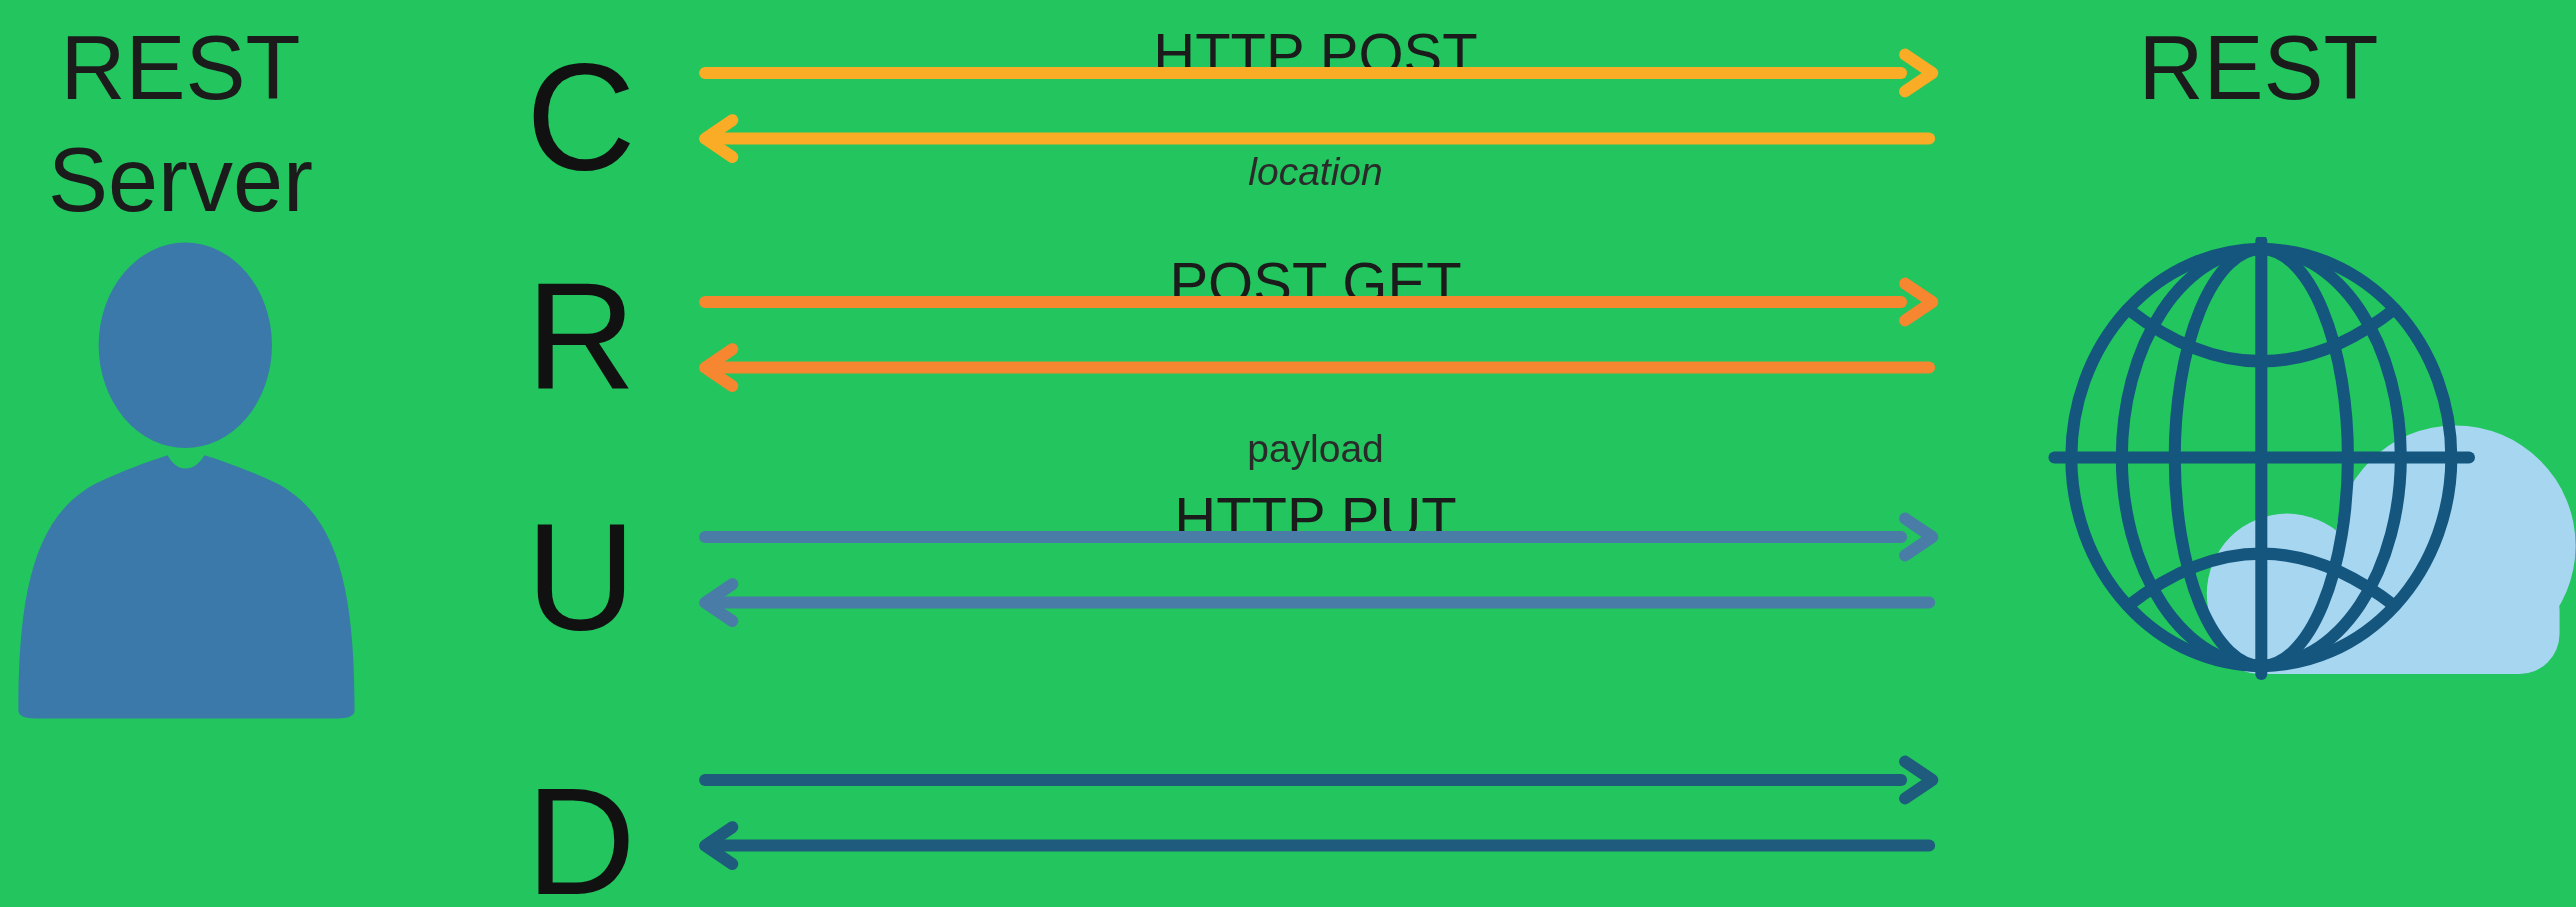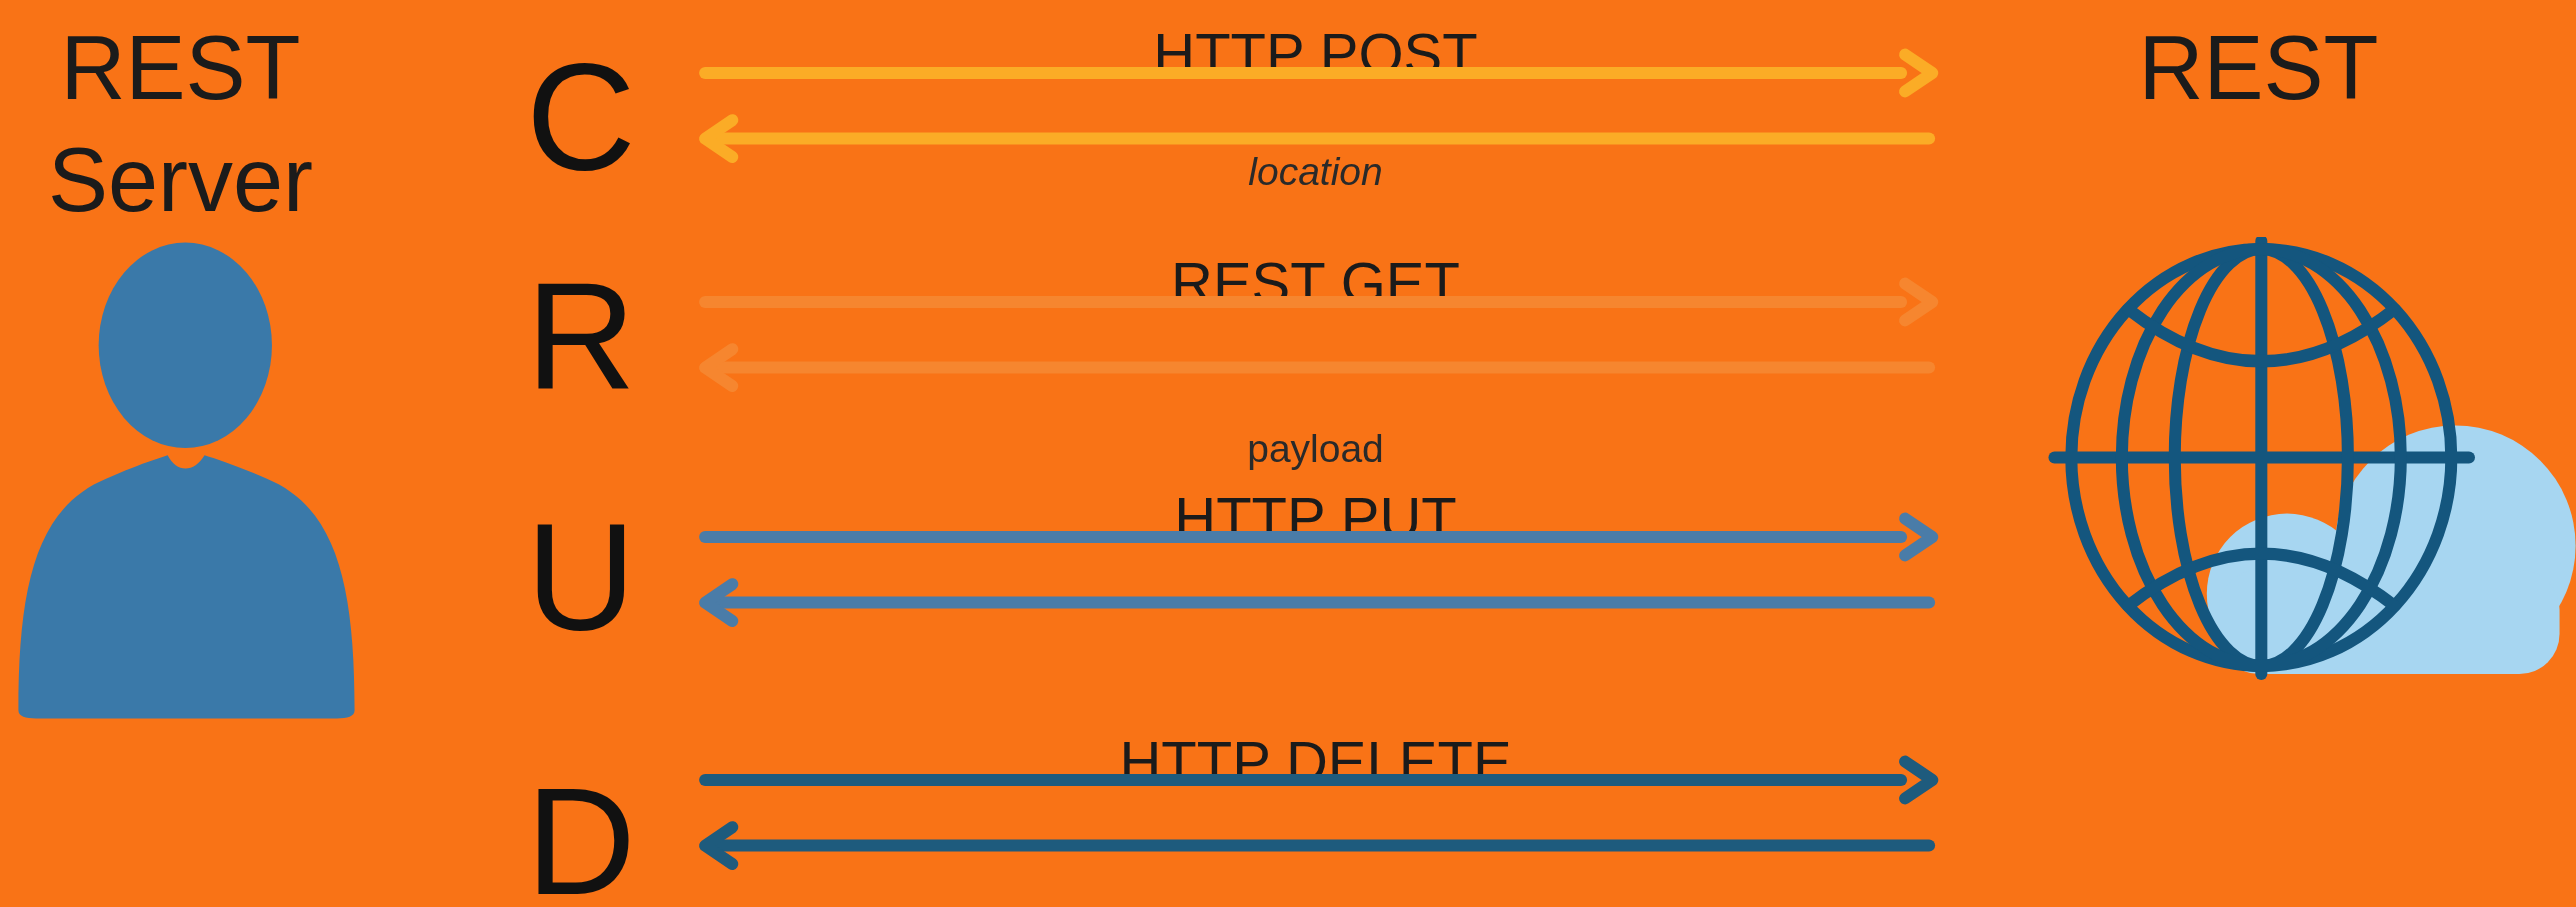--- a/index.html
+++ b/index.html
@@ -1,19 +1,19 @@
 <!DOCTYPE html>
 <html style="font-size:13px"><head>
 <meta charset="utf-8">
 <style>
   html,body{margin:0;padding:0;background:#ffffff;}
   #stage{
     position:relative;
     width:2576px;height:907px;
-    background:#f97316;
+    background:#22c55e;
     font-family:"Liberation Sans","DejaVu Sans",sans-serif;
     color:#1b1b1b;
     overflow:hidden;
   }
   .endpoint-label{
     position:absolute;
     width:321px;
     text-align:center;
     font-size:90px;
     line-height:112px;
@@ -78,21 +78,21 @@
     <g fill="none" stroke-width="15" stroke-linecap="round" stroke-linejoin="round" stroke="#FBAC26">
       <line x1="17" y1="40" x2="1512" y2="40"></line>
       <polyline points="1517,17 1551,40 1517,63"></polyline>
       <line x1="27" y1="122" x2="1547" y2="122"></line>
       <polyline points="51,99 17,122 51,145"></polyline>
     </g>
   </svg>
   <div class="response-label" style="top:148px;font-style:italic;">location</div>
 
   <div class="crud-letter" style="top:256px;">R</div>
-  <div class="method-label" style="top:239px;">REST GET</div>
+  <div class="method-label" style="top:239px;">POST GET</div>
   <svg class="arrows" style="top:270px;" viewBox="0 0 1560 170">
     <g fill="none" stroke-width="15" stroke-linecap="round" stroke-linejoin="round" stroke="#F6862F">
       <line x1="17" y1="40" x2="1512" y2="40"></line>
       <polyline points="1517,17 1551,40 1517,63"></polyline>
       <line x1="27" y1="122" x2="1547" y2="122"></line>
       <polyline points="51,99 17,122 51,145"></polyline>
     </g>
   </svg>
   <div class="response-label" style="top:377px;margin-top:48px;">payload</div>
 
@@ -101,21 +101,20 @@
   <svg class="arrows" style="top:505px;" viewBox="0 0 1560 170">
     <g fill="none" stroke-width="15" stroke-linecap="round" stroke-linejoin="round" stroke="#4A7CA8">
       <line x1="17" y1="40" x2="1512" y2="40"></line>
       <polyline points="1517,17 1551,40 1517,63"></polyline>
       <line x1="27" y1="122" x2="1547" y2="122"></line>
       <polyline points="51,99 17,122 51,145"></polyline>
     </g>
   </svg>
 
   <div class="crud-letter" style="top:761px;">D</div>
-  <div class="method-label" style="top:718px;">HTTP DELETE</div>
   <svg class="arrows" style="top:748px;" viewBox="0 0 1560 170">
     <g fill="none" stroke-width="15" stroke-linecap="round" stroke-linejoin="round" stroke="#1E5B7D">
       <line x1="17" y1="40" x2="1512" y2="40"></line>
       <polyline points="1517,17 1551,40 1517,63"></polyline>
       <line x1="27" y1="122" x2="1547" y2="122"></line>
       <polyline points="51,99 17,122 51,145"></polyline>
     </g>
   </svg>
 
   <div class="endpoint-label" style="left:2098px;top:12px;">

